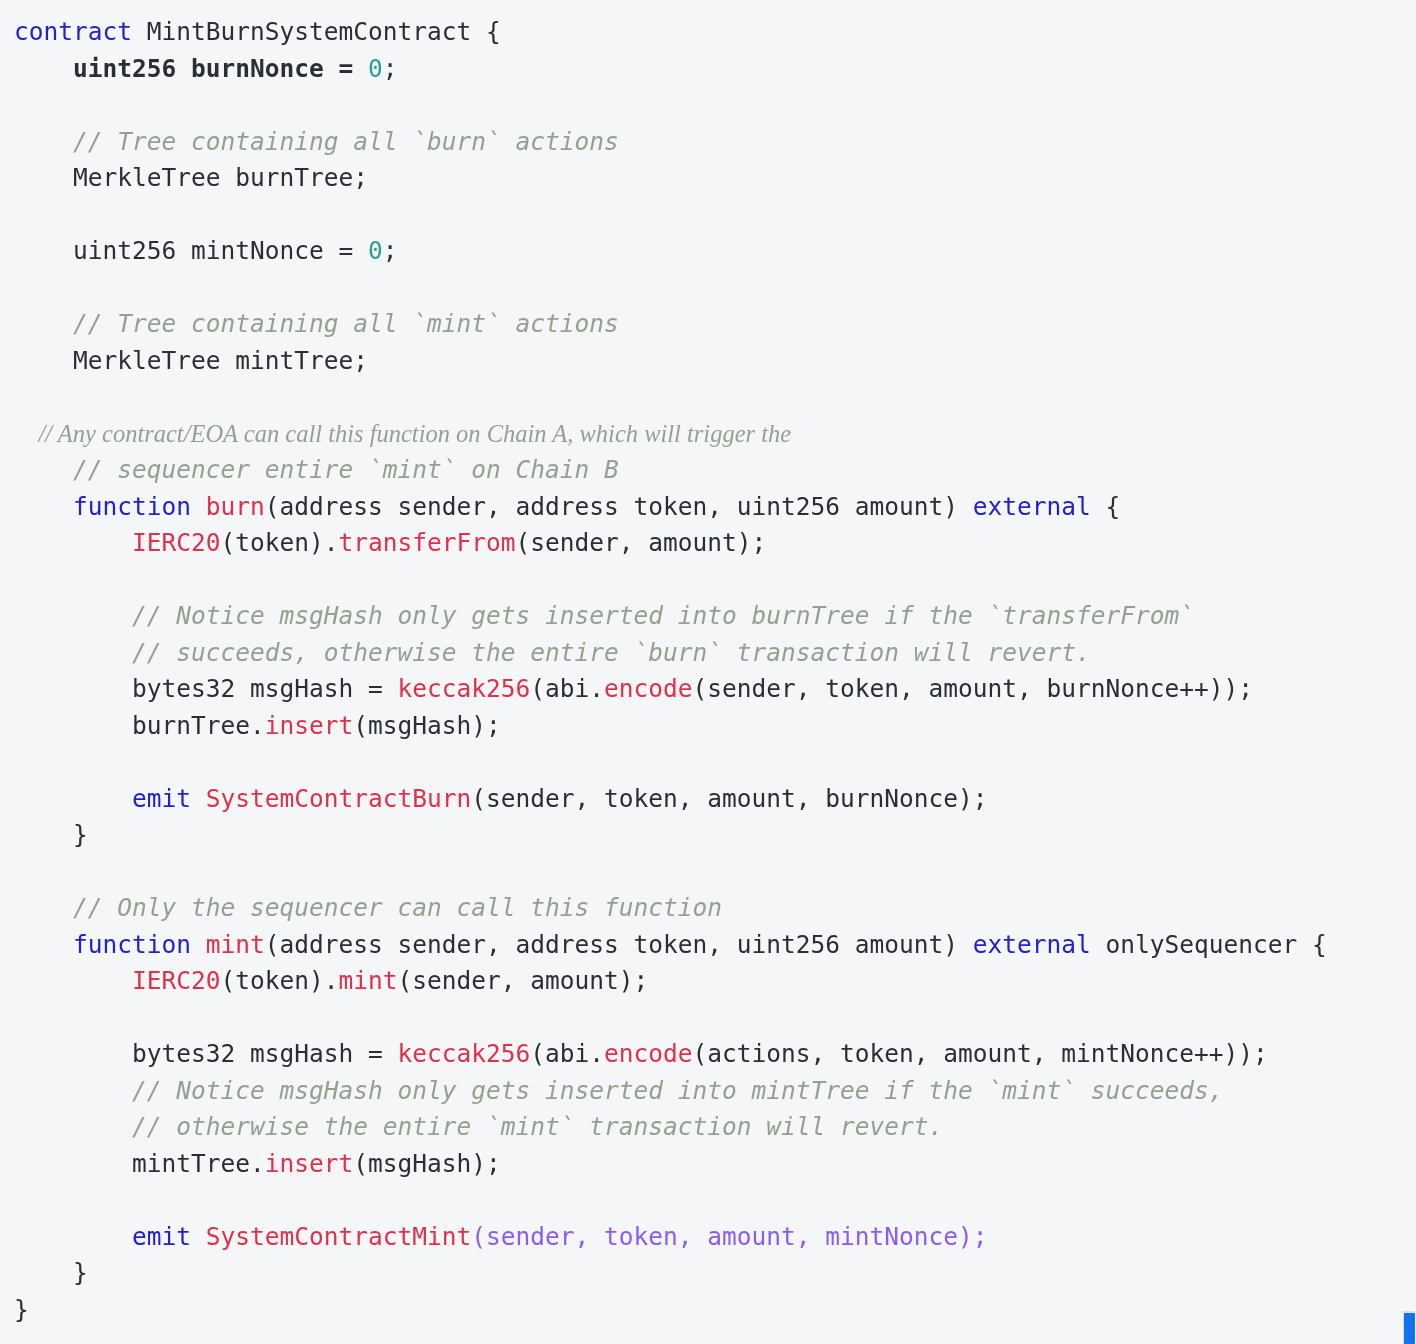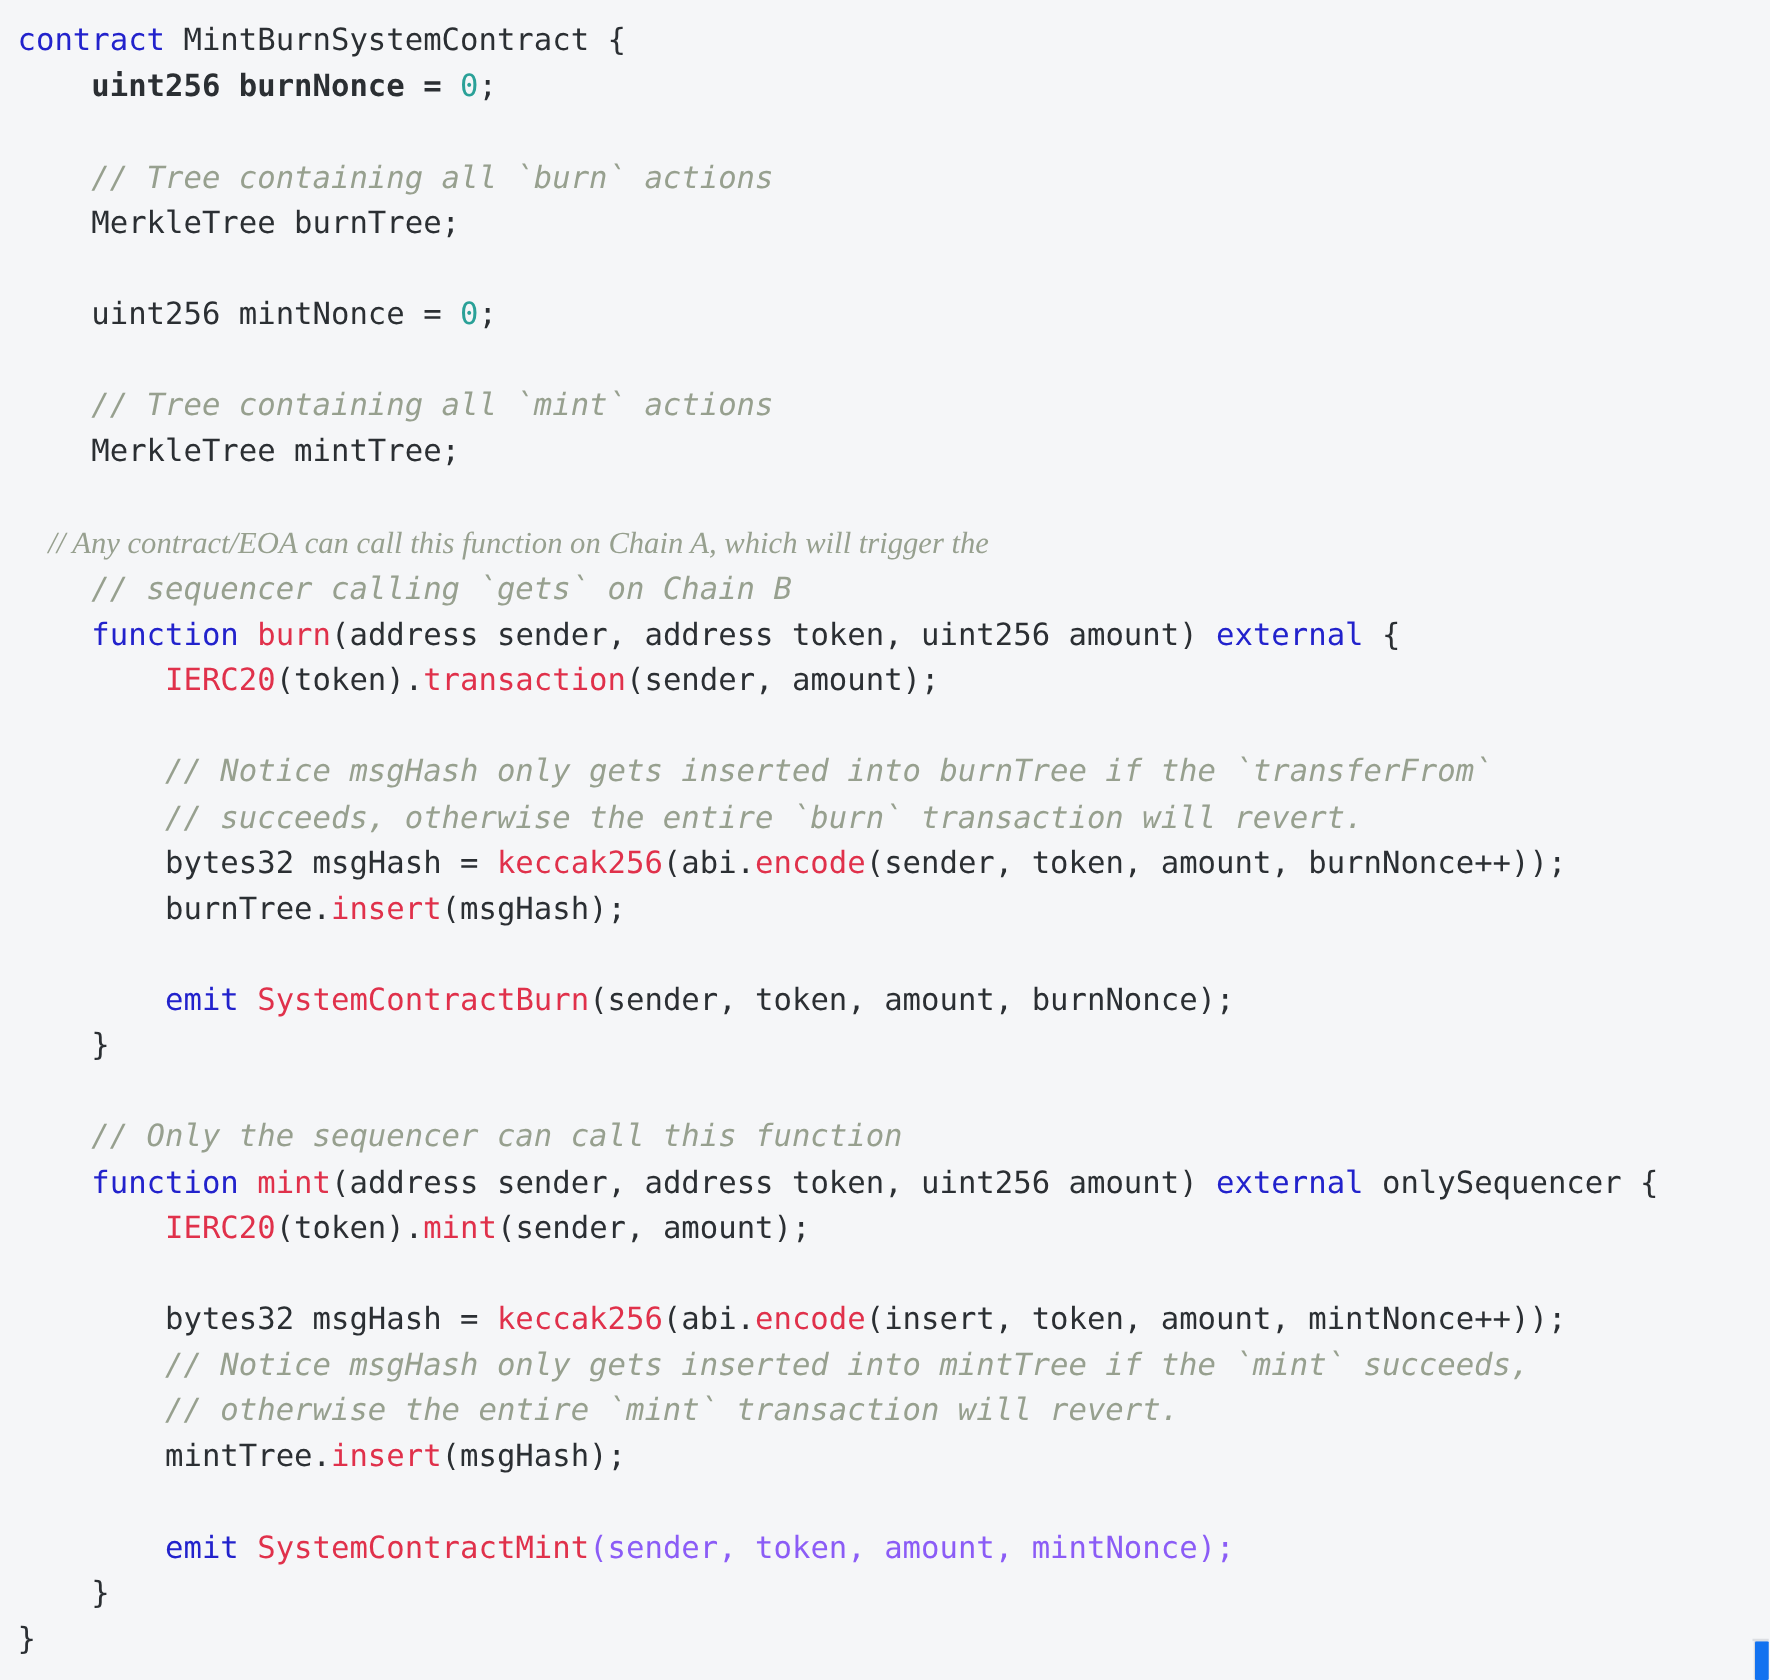--- a/index.html
+++ b/index.html
@@ -86,37 +86,37 @@
 <span class="line"><span class="pl" style="color: rgb(43, 47, 51);"></span></span>
 <span class="line"><span class="cmt" style="color: rgb(151, 160, 143);">    // Tree containing all `burn` actions</span></span>
 <span class="line"><span class="pl" style="color: rgb(43, 47, 51);">    MerkleTree burnTree;</span></span>
 <span class="line"><span class="pl" style="color: rgb(43, 47, 51);"></span></span>
 <span class="line"><span class="pl" style="color: rgb(43, 47, 51);">    uint256 mintNonce = </span><span class="num" style="color: rgb(42, 161, 152);">0</span><span class="pl" style="color: rgb(43, 47, 51);">;</span></span>
 <span class="line"><span class="pl" style="color: rgb(43, 47, 51);"></span></span>
 <span class="line"><span class="cmt" style="color: rgb(151, 160, 143);">    // Tree containing all `mint` actions</span></span>
 <span class="line"><span class="pl" style="color: rgb(43, 47, 51);">    MerkleTree mintTree;</span></span>
 <span class="line"><span class="pl" style="color: rgb(43, 47, 51);"></span></span>
 <span class="line"><span class="cmt" style="color: rgb(151, 160, 143); font-family: Liberation Serif, serif;">    // Any contract/EOA can call this function on Chain A, which will trigger the</span></span>
-<span class="line"><span class="cmt" style="color: rgb(151, 160, 143);">    // sequencer calling `gets` on Chain B</span></span>
+<span class="line"><span class="cmt" style="color: rgb(151, 160, 143);">    // sequencer entire `mint` on Chain B</span></span>
 <span class="line"><span class="pl" style="color: rgb(43, 47, 51);">    </span><span class="kw" style="color: rgb(34, 34, 204);">function</span><span class="pl" style="color: rgb(43, 47, 51);"> </span><span class="fn" style="color: rgb(224, 49, 75);">burn</span><span class="pl" style="color: rgb(43, 47, 51);">(address sender, address token, uint256 amount) </span><span class="kw" style="color: rgb(34, 34, 204);">external</span><span class="pl" style="color: rgb(43, 47, 51);"> {</span></span>
-<span class="line"><span class="pl" style="color: rgb(43, 47, 51);">        </span><span class="fn" style="color: rgb(224, 49, 75);">IERC20</span><span class="pl" style="color: rgb(43, 47, 51);">(token).</span><span class="fn" style="color: rgb(224, 49, 75);">transaction</span><span class="pl" style="color: rgb(43, 47, 51);">(sender, amount);</span></span>
+<span class="line"><span class="pl" style="color: rgb(43, 47, 51);">        </span><span class="fn" style="color: rgb(224, 49, 75);">IERC20</span><span class="pl" style="color: rgb(43, 47, 51);">(token).</span><span class="fn" style="color: rgb(224, 49, 75);">transferFrom</span><span class="pl" style="color: rgb(43, 47, 51);">(sender, amount);</span></span>
 <span class="line"><span class="pl" style="color: rgb(43, 47, 51);"></span></span>
 <span class="line"><span class="cmt" style="color: rgb(151, 160, 143);">        // Notice msgHash only gets inserted into burnTree if the `transferFrom`</span></span>
 <span class="line"><span class="cmt" style="color: rgb(151, 160, 143);">        // succeeds, otherwise the entire `burn` transaction will revert.</span></span>
 <span class="line"><span class="pl" style="color: rgb(43, 47, 51);">        bytes32 msgHash = </span><span class="fn" style="color: rgb(224, 49, 75);">keccak256</span><span class="pl" style="color: rgb(43, 47, 51);">(abi.</span><span class="fn" style="color: rgb(224, 49, 75);">encode</span><span class="pl" style="color: rgb(43, 47, 51);">(sender, token, amount, burnNonce++));</span></span>
 <span class="line"><span class="pl" style="color: rgb(43, 47, 51);">        burnTree.</span><span class="fn" style="color: rgb(224, 49, 75);">insert</span><span class="pl" style="color: rgb(43, 47, 51);">(msgHash);</span></span>
 <span class="line"><span class="pl" style="color: rgb(43, 47, 51);"></span></span>
 <span class="line"><span class="pl" style="color: rgb(43, 47, 51);">        </span><span class="kw" style="color: rgb(34, 34, 204);">emit</span><span class="pl" style="color: rgb(43, 47, 51);"> </span><span class="fn" style="color: rgb(224, 49, 75);">SystemContractBurn</span><span class="pl" style="color: rgb(43, 47, 51);">(sender, token, amount, burnNonce);</span></span>
 <span class="line"><span class="pl" style="color: rgb(43, 47, 51);">    }</span></span>
 <span class="line"><span class="pl" style="color: rgb(43, 47, 51);"></span></span>
 <span class="line"><span class="cmt" style="color: rgb(151, 160, 143);">    // Only the sequencer can call this function</span></span>
 <span class="line"><span class="pl" style="color: rgb(43, 47, 51);">    </span><span class="kw" style="color: rgb(34, 34, 204);">function</span><span class="pl" style="color: rgb(43, 47, 51);"> </span><span class="fn" style="color: rgb(224, 49, 75);">mint</span><span class="pl" style="color: rgb(43, 47, 51);">(address sender, address token, uint256 amount) </span><span class="kw" style="color: rgb(34, 34, 204);">external</span><span class="pl" style="color: rgb(43, 47, 51);"> onlySequencer {</span></span>
 <span class="line"><span class="pl" style="color: rgb(43, 47, 51);">        </span><span class="fn" style="color: rgb(224, 49, 75);">IERC20</span><span class="pl" style="color: rgb(43, 47, 51);">(token).</span><span class="fn" style="color: rgb(224, 49, 75);">mint</span><span class="pl" style="color: rgb(43, 47, 51);">(sender, amount);</span></span>
 <span class="line"><span class="pl" style="color: rgb(43, 47, 51);"></span></span>
-<span class="line"><span class="pl" style="color: rgb(43, 47, 51);">        bytes32 msgHash = </span><span class="fn" style="color: rgb(224, 49, 75);">keccak256</span><span class="pl" style="color: rgb(43, 47, 51);">(abi.</span><span class="fn" style="color: rgb(224, 49, 75);">encode</span><span class="pl" style="color: rgb(43, 47, 51);">(insert, token, amount, mintNonce++));</span></span>
+<span class="line"><span class="pl" style="color: rgb(43, 47, 51);">        bytes32 msgHash = </span><span class="fn" style="color: rgb(224, 49, 75);">keccak256</span><span class="pl" style="color: rgb(43, 47, 51);">(abi.</span><span class="fn" style="color: rgb(224, 49, 75);">encode</span><span class="pl" style="color: rgb(43, 47, 51);">(actions, token, amount, mintNonce++));</span></span>
 <span class="line"><span class="cmt" style="color: rgb(151, 160, 143);">        // Notice msgHash only gets inserted into mintTree if the `mint` succeeds,</span></span>
 <span class="line"><span class="cmt" style="color: rgb(151, 160, 143);">        // otherwise the entire `mint` transaction will revert.</span></span>
 <span class="line"><span class="pl" style="color: rgb(43, 47, 51);">        mintTree.</span><span class="fn" style="color: rgb(224, 49, 75);">insert</span><span class="pl" style="color: rgb(43, 47, 51);">(msgHash);</span></span>
 <span class="line"><span class="pl" style="color: rgb(43, 47, 51);"></span></span>
 <span class="line"><span class="pl" style="color: rgb(43, 47, 51);">        </span><span class="kw" style="color: rgb(34, 34, 204);">emit</span><span class="pl" style="color: rgb(43, 47, 51);"> </span><span class="fn" style="color: rgb(224, 49, 75);">SystemContractMint</span><span class="pl" style="color: #8b5cf6;">(sender, token, amount, mintNonce);</span></span>
 <span class="line"><span class="pl" style="color: rgb(43, 47, 51);">    }</span></span>
 <span class="line"><span class="pl" style="color: rgb(43, 47, 51);">}</span></span></pre>
 </div>
 
 <div id="scrollbar-track">

